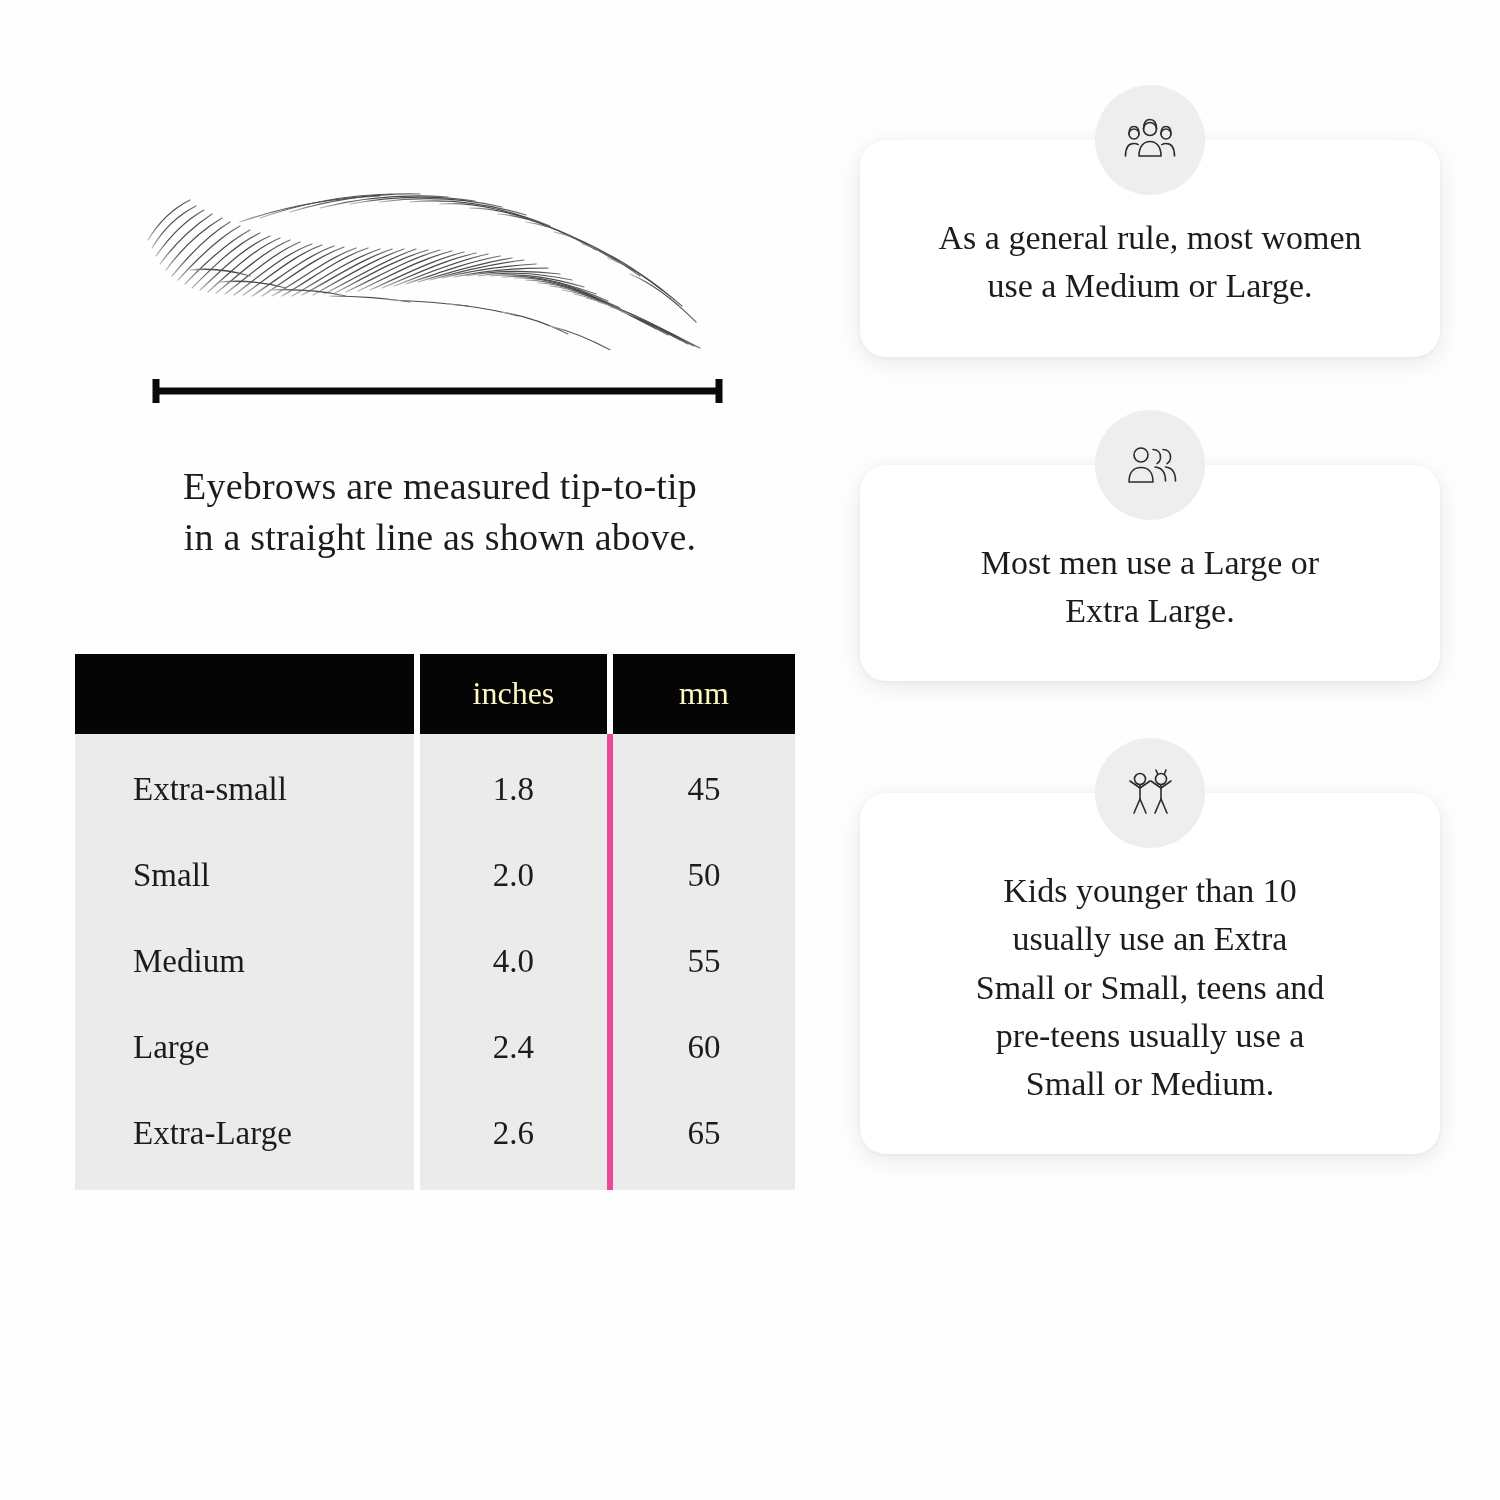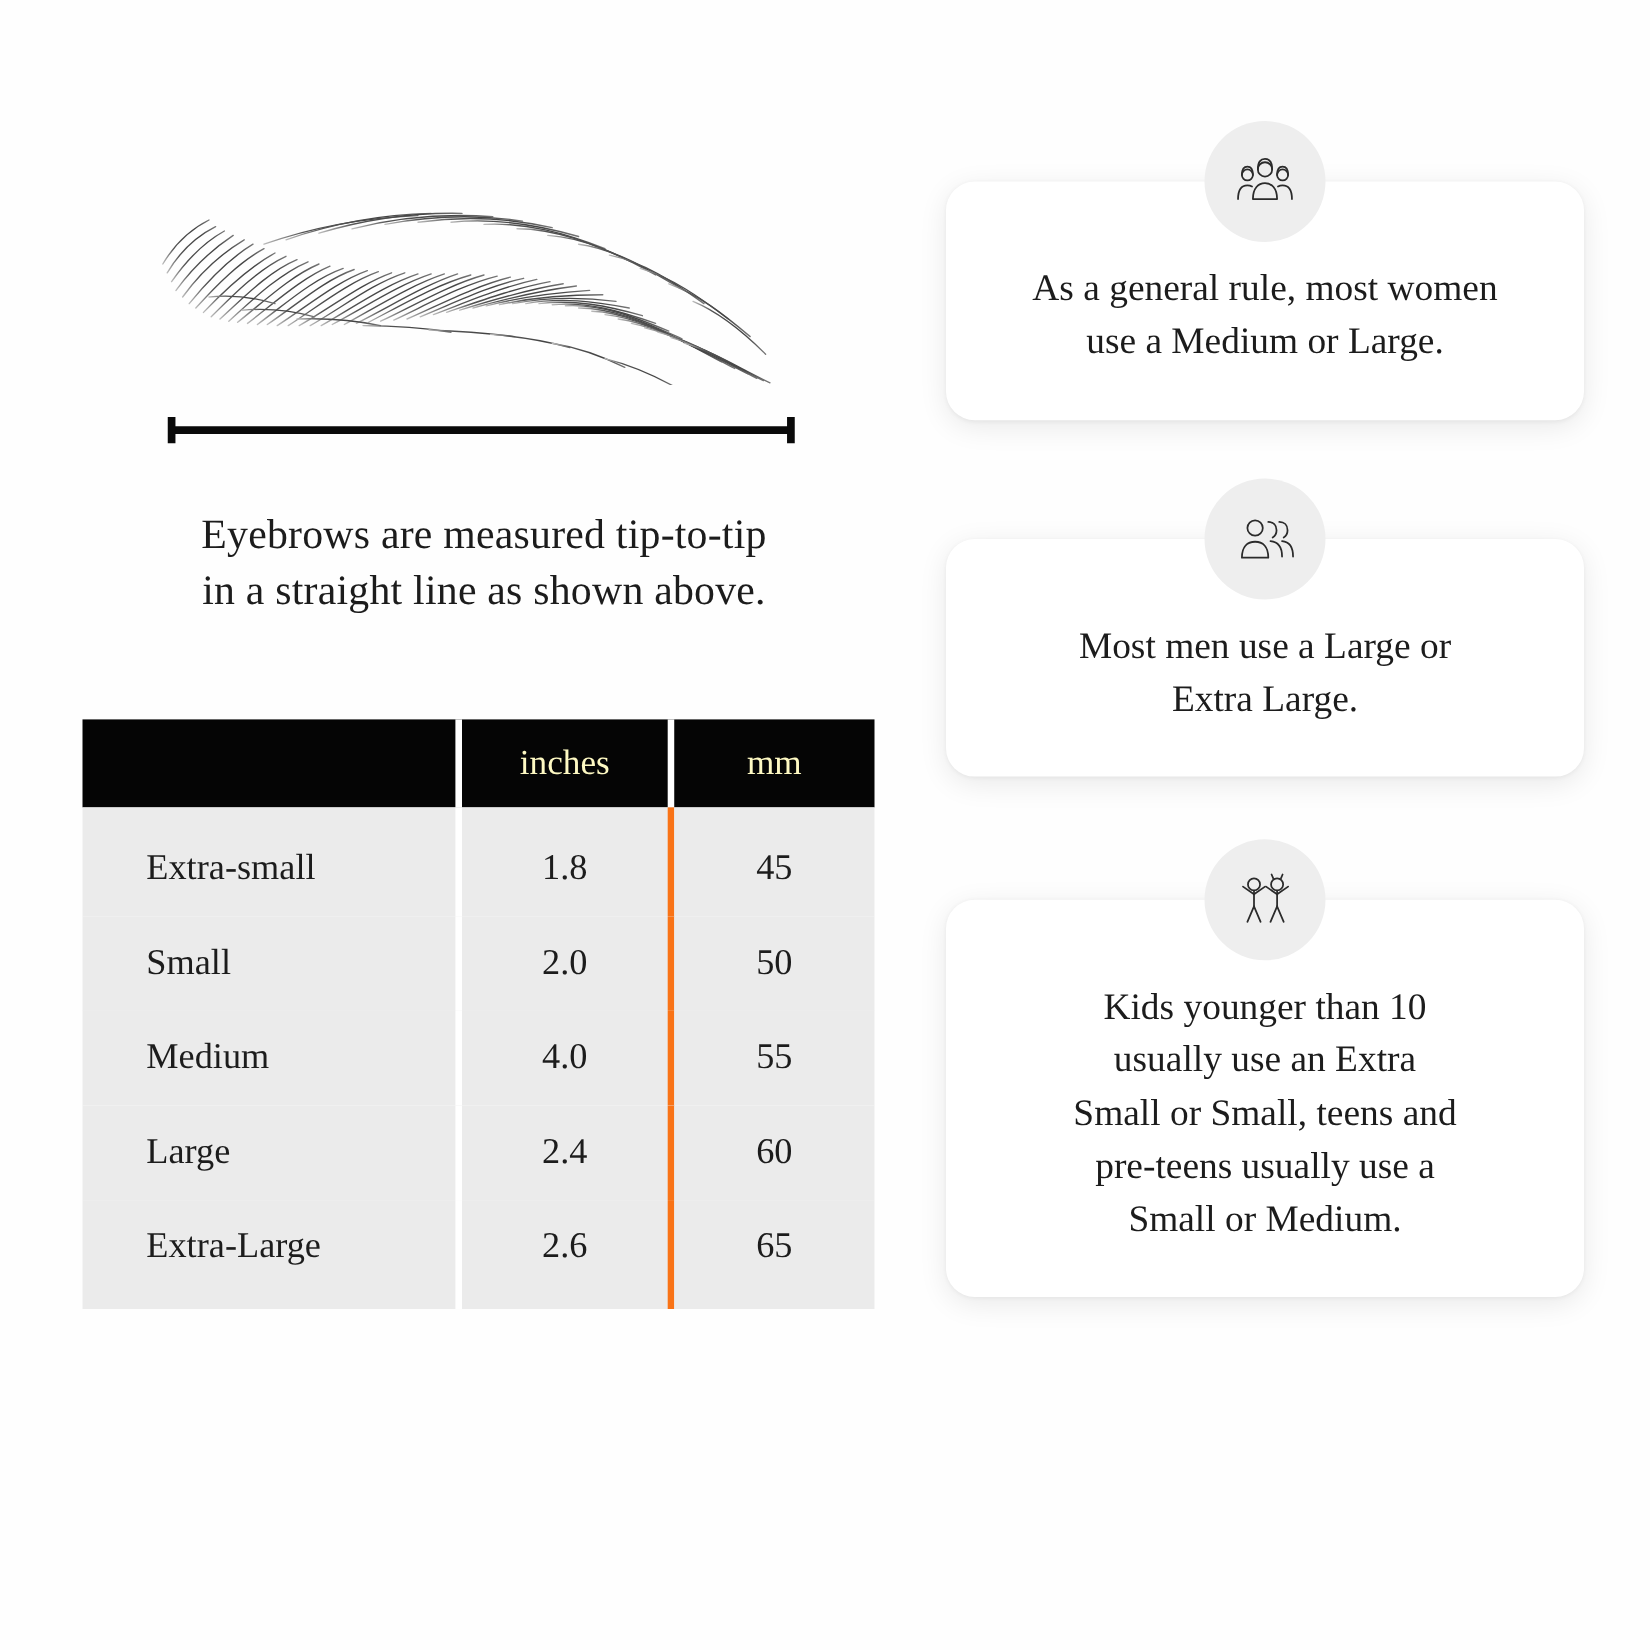--- a/index.html
+++ b/index.html
@@ -88,33 +88,33 @@
     color: #1c1c1c;
     vertical-align: middle;
   }
   .size-table td.c-label {
     padding-left: 58px;
     text-align: left;
     border-right: 6px solid #ffffff;
   }
   .size-table td.c-inches {
     text-align: center;
-    border-right: 6px solid #f97316;
+    border-right: 6px solid #ec4899;
   }
   .size-table td.c-mm {
     text-align: center;
   }
   .size-table tbody tr:first-child td { padding-top: 14px; }
   .size-table tbody tr:last-child td { padding-bottom: 14px; }
 
   
   .right-col {
     position: absolute;
     left: 860px;
-    top: 165px;
+    top: 140px;
     width: 580px;
   }
 
   .note-card {
     position: relative;
     background: #ffffff;
     border-radius: 26px;
     box-shadow: 0 6px 26px rgba(0,0,0,0.085), 0 1px 4px rgba(0,0,0,0.05);
     padding: 74px 46px 46px 46px;
     margin-bottom: 112px;

